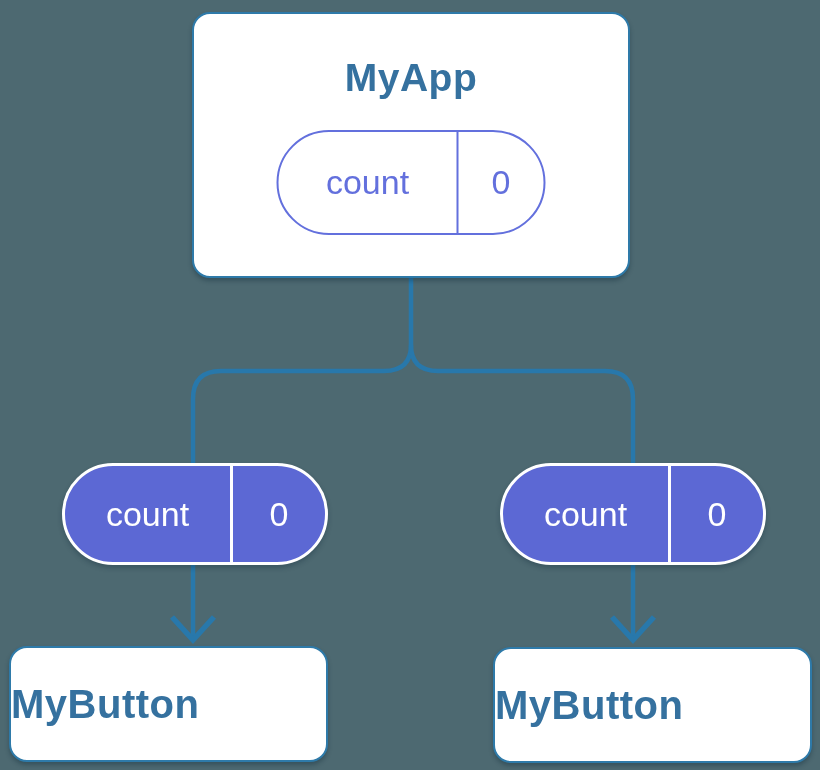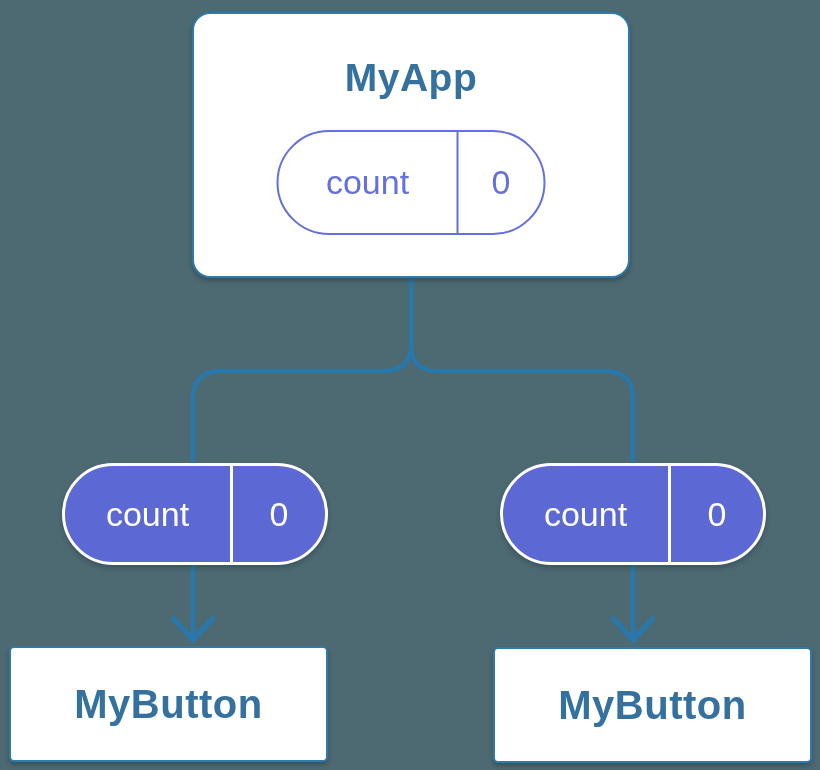--- a/index.html
+++ b/index.html
@@ -67,22 +67,22 @@
     border-radius:54px;
     color:var(--pill-text-light);
     font-size:34px;
     box-shadow:0 3px 5px rgba(15,40,55,.3);
   }
   .pill-solid .cell-name{width:168px;border-right:3px solid var(--card-bg);}
   .pill-solid .cell-value{flex:1;}
   .pill-left{left:62px;top:463px;}
   .pill-right{left:500px;top:463px;}
   .child-card{
-    width:319px;height:116px;border-radius:5px;
-    display:flex;align-items:center;justify-content:center;
+    width:319px;height:116px;border-radius:18px;
+    display:flex;align-items:center;justify-content:flex-start;
   }
   .child-card-left{left:9px;top:646px;}
   .child-card-right{left:493px;top:647px;}
   .child-title{
     font-size:40px;font-weight:bold;
     color:var(--title-color);
     letter-spacing:.5px;
   }
 </style>
 </head>

